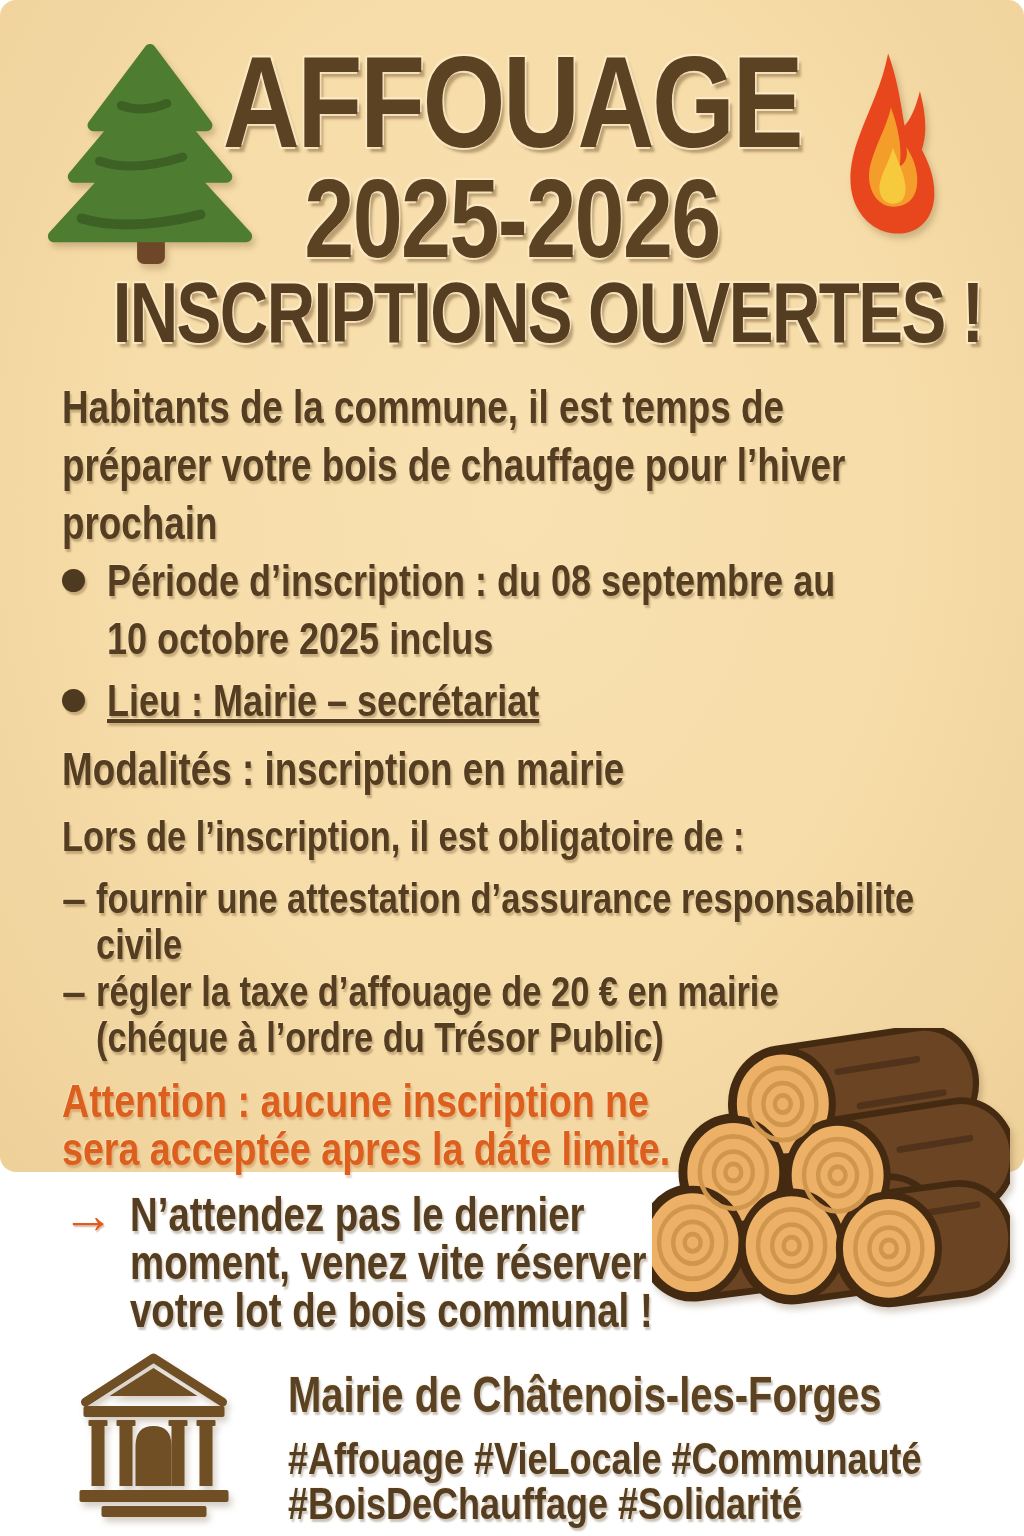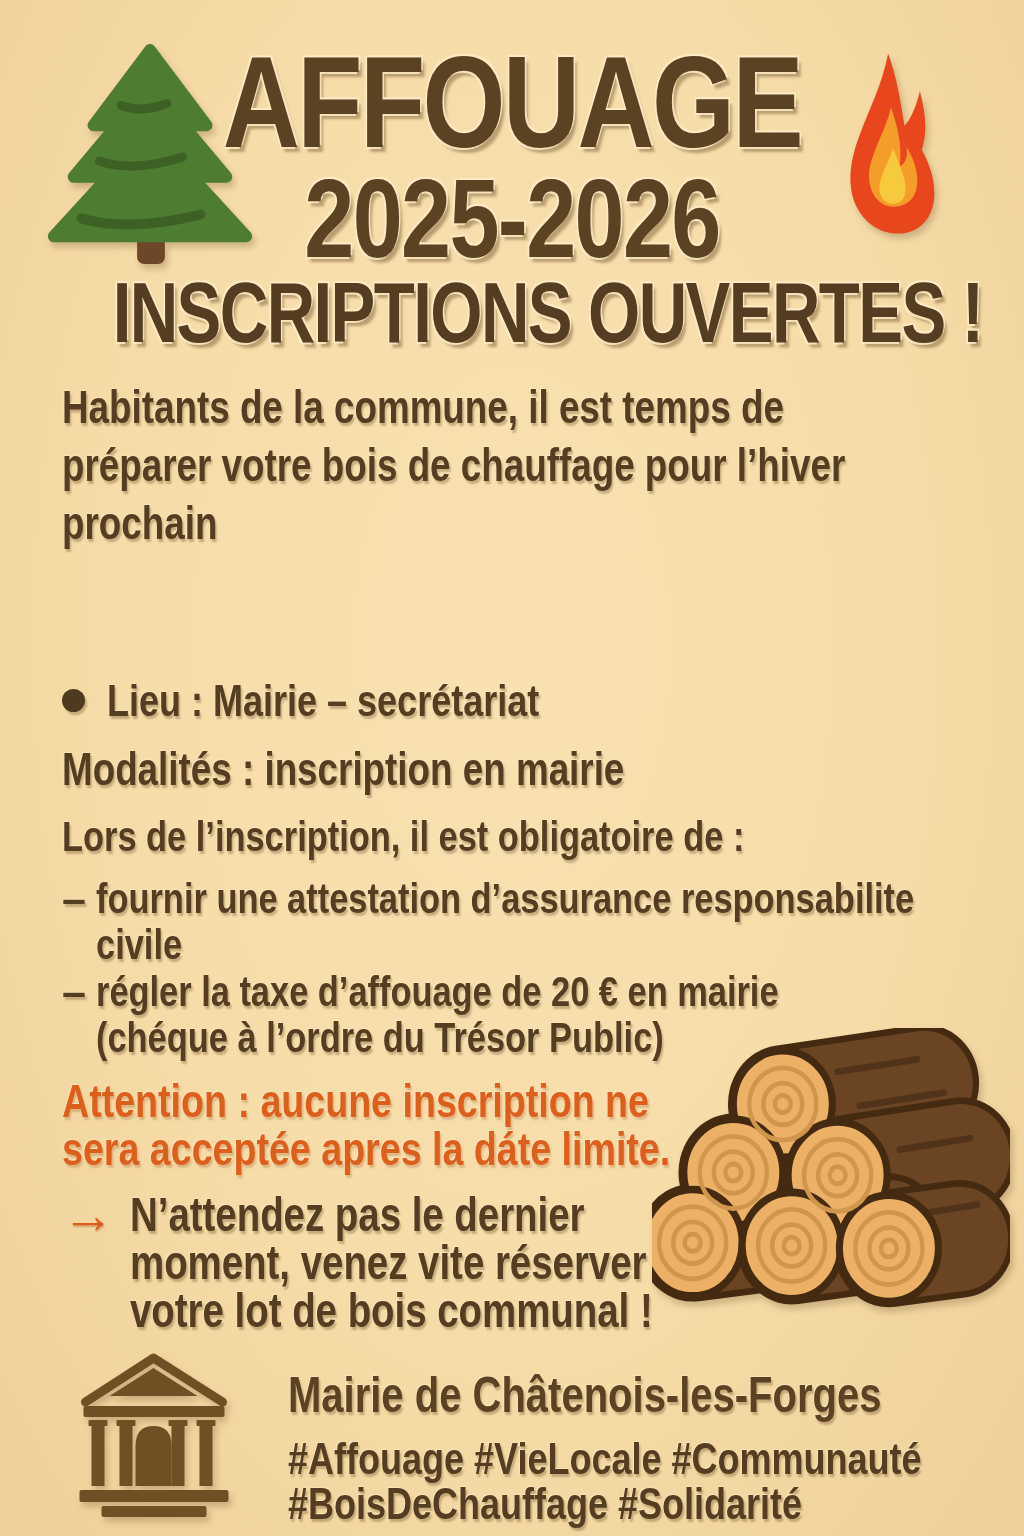--- a/index.html
+++ b/index.html
@@ -3,24 +3,25 @@
 <meta charset="utf-8">
 <style>
   html, body { margin: 0; padding: 0; }
   body {
     width: 1024px; height: 1536px;
     font-family: "Liberation Sans", "DejaVu Sans", sans-serif;
     overflow: hidden;
   }
   .poster {
     position: relative;
-    width: 1024px; height: 1536px;
+    width: 1024px; height: 1172px;
     background: radial-gradient(ellipse at 50% 42%, #f9e1b2 0%, #f6dca8 55%, #eed099 100%);
     font-weight: 700;
     color: #543d20;
+    border-radius: 16px;
   }
   .abs { position: absolute; }
 
   
   .ln   { transform: scaleX(var(--sx, .80)); transform-origin: 0 50%; white-space: nowrap; }
   .ln-c { transform: scaleX(var(--sx, .80)); transform-origin: 50% 50%; white-space: nowrap; }
 
   .glow {
     text-shadow:
       -2px -2px 0 rgba(253,235,198,.85),
@@ -35,21 +36,21 @@
   }
 
   .hero-title  { left:0; right:0; top:37px;  text-align:center; font-size:130px; line-height:130px; letter-spacing:-3px; color:#5b4223; --sx:.82; }
   .hero-years  { left:0; right:0; top:164px; text-align:center; font-size:111px; line-height:111px; letter-spacing:-2px; color:#5b4223; --sx:.81; }
   .hero-banner { left:0; right:0; top:269px; text-align:center; font-size:86px;  line-height:86px;  letter-spacing:-2px; color:#543d20; --sx:.78; }
 
   .intro { left:62px; top:378px; font-size:46px; line-height:58px; }
 
   .bullet { display:flex; align-items:flex-start; }
   .bullet-1 { left:62px; top:552px; font-size:45px; line-height:58px; }
-  .bullet-2 { left:62px; top:672px; font-size:45px; line-height:58px; }
+  .bullet-2 { left:62px; top:672px; font-size:45px; line-height:58px;text-decoration:underline; }
   .dot {
     width:23px; height:23px; border-radius:50%;
     background:#4e3a1f; flex:0 0 23px;
     margin:17px 22px 0 0;
     box-shadow: 2px 3px 2px rgba(90,58,22,.3);
   }
 
   .modal-heading { left:62px; top:744px; font-size:46px; line-height:50px; }
   .lors          { left:62px; top:813px; font-size:43px; line-height:47px; }
 
@@ -96,20 +97,27 @@
   <div class="abs hero-title ln-c glow">AFFOUAGE</div>
   <div class="abs hero-years ln-c glow">2025-2026</div>
   <div class="abs hero-banner ln-c glow">INSCRIPTIONS OUVERTES !</div>
 
   <div class="abs intro soft">
     <div class="ln">Habitants de la commune, il est temps de</div>
     <div class="ln">préparer votre bois de chauffage pour l’hiver</div>
     <div class="ln">prochain</div>
   </div>
 
+  <div class="abs bullet bullet-1 soft">
+    <span class="dot"></span>
+    <div>
+      <div class="ln">Période d’inscription : du 08 septembre au</div>
+      <div class="ln">10 octobre 2025 inclus</div>
+    </div>
+  </div>
   <div class="abs bullet bullet-2 soft">
     <span class="dot"></span>
     <div>
       <div class="ln">Lieu : Mairie – secrétariat</div>
     </div>
   </div>
 
   <div class="abs modal-heading ln soft">Modalités : inscription en mairie</div>
   <div class="abs lors ln soft">Lors de l’inscription, il est obligatoire de :</div>
 

